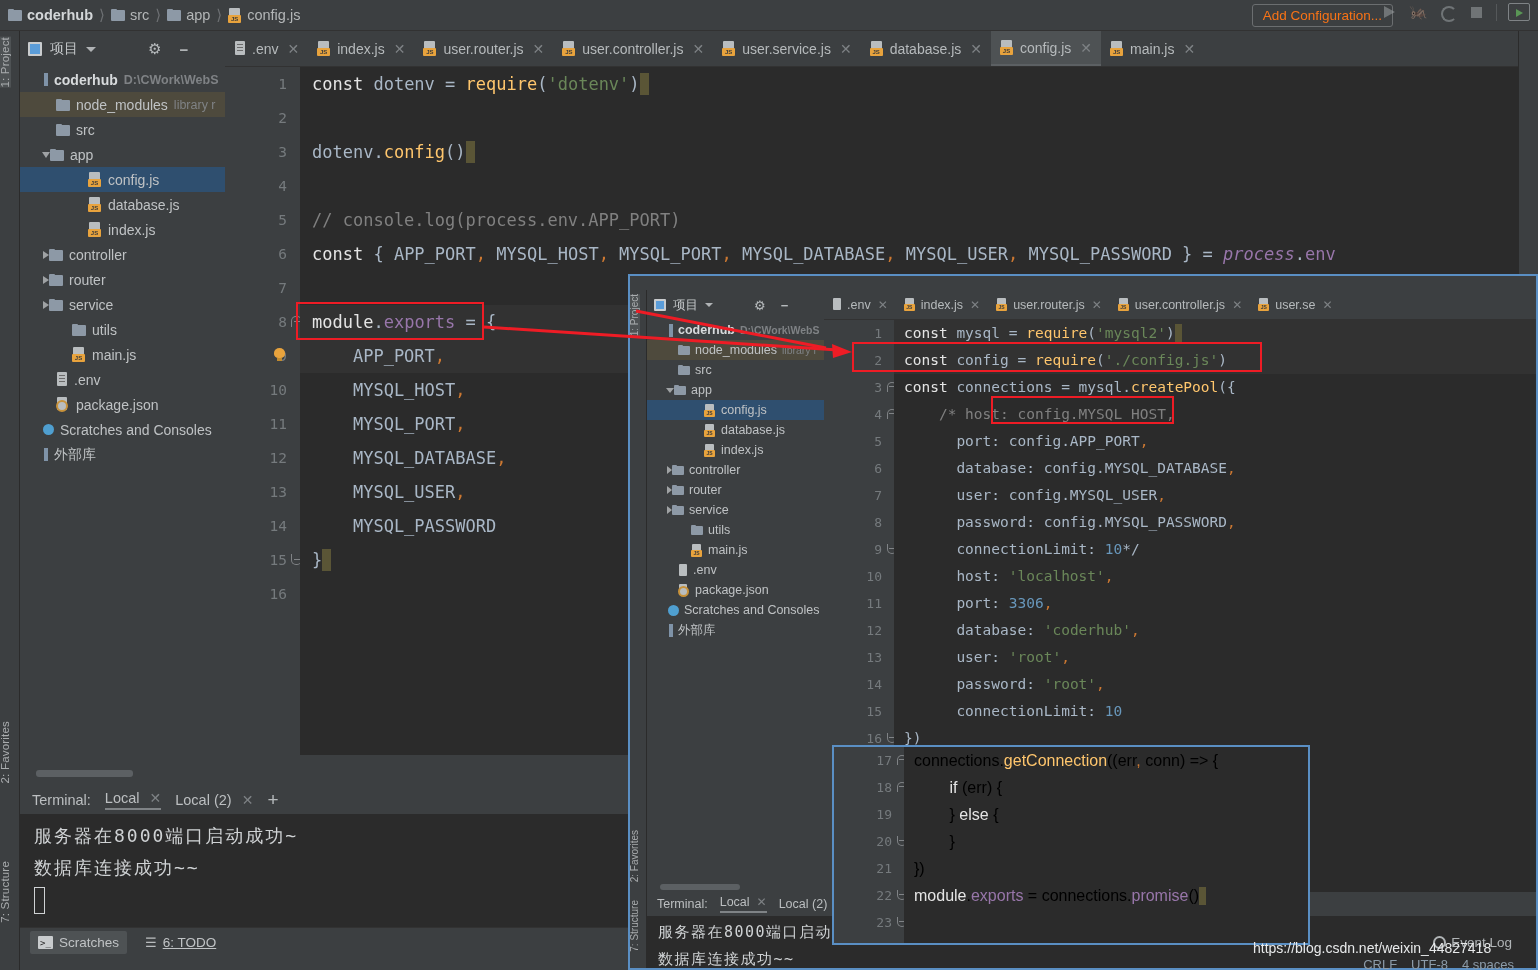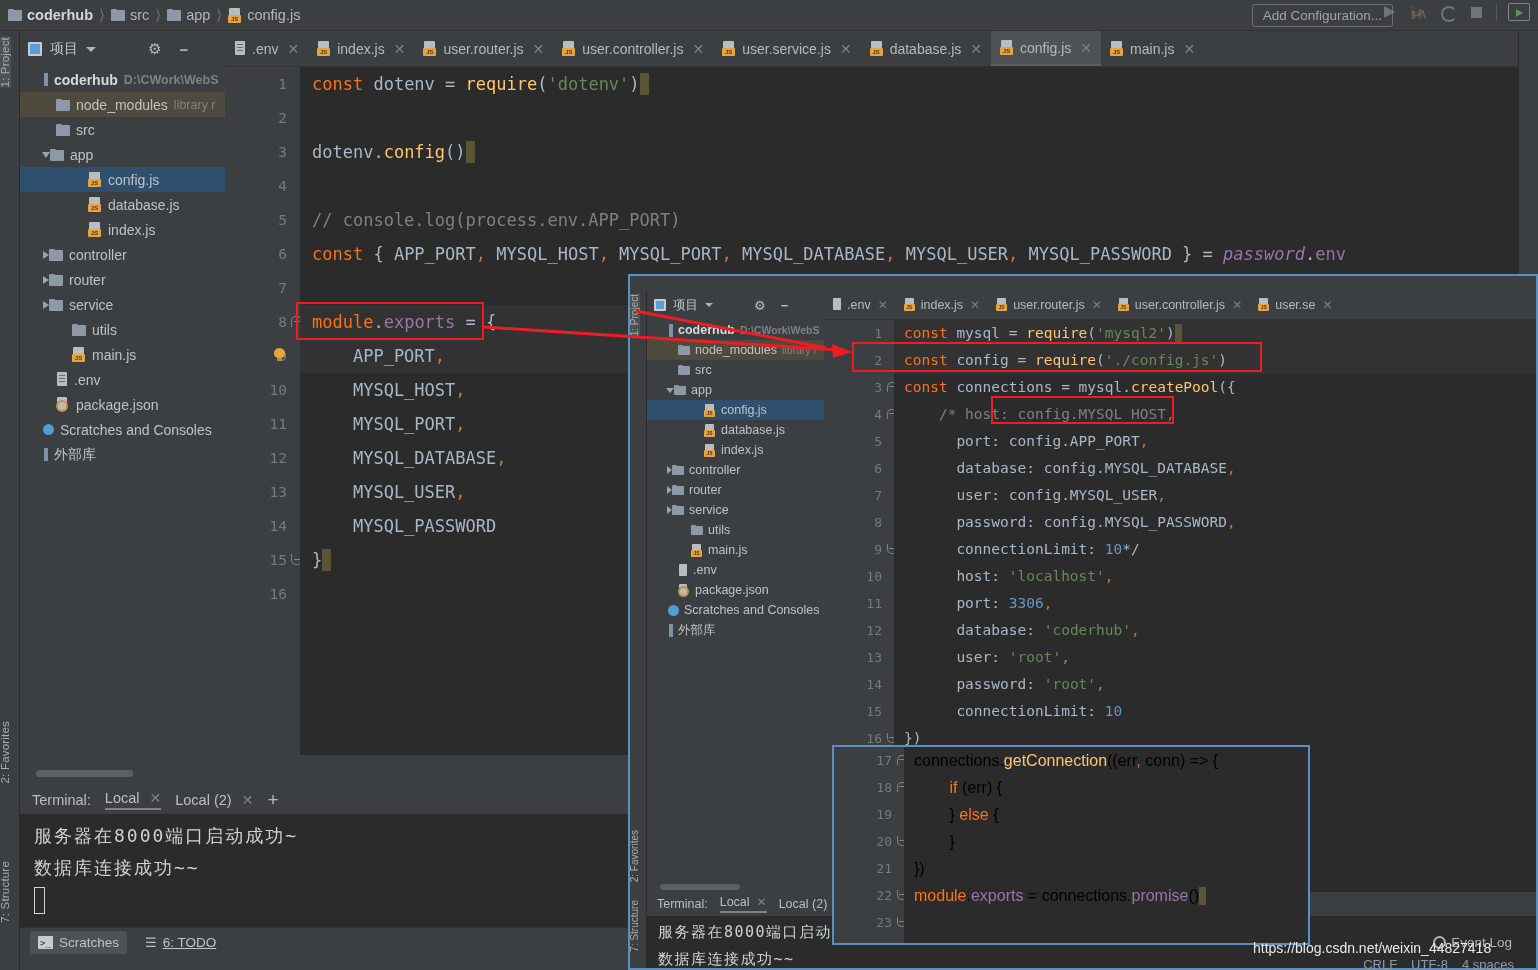--- a/index.html
+++ b/index.html
@@ -68,21 +68,21 @@
     content: ""; position: absolute; left: 1px; top: 0; width: 10px; height: 13px;
     background: #b9bdbf; border-radius: 1px;
   }
   .json-ic::after {
     content: ""; position: absolute; left: 0px; bottom: 0px; width: 8px; height: 8px;
     border: 2px solid #c8923a; border-radius: 50%;
   }
 
   .addcfg {
     position: absolute; right: 145px; top: 4px; height: 23px;
-    border: 1px solid #6b6e70; border-radius: 3px; color: #a3a3a3;
+    border: 1px solid #6b6e70; border-radius: 3px; color: #f97316;
     font-size: 13.5px; display: flex; align-items: center; padding: 0 10px;
     background: #3c3f41;
   }
   .toolicons { position: absolute; right: 8px; top: 3px; display: flex; align-items: center; gap: 11px; }
   .ti { width: 18px; height: 18px; opacity: .55; position: relative; }
   .ti-run::after {
     content: ""; position: absolute; left: 4px; top: 3px;
     border-left: 11px solid #9aa0a3; border-top: 6px solid transparent; border-bottom: 6px solid transparent;
   }
   .ti-bug { color: #9aa0a3; font-size: 15px; line-height: 18px; text-align: center; }
@@ -192,21 +192,21 @@
   }
 
   .code {
     position: absolute; left: 300px; top: 67px; width: 1218px; height: 700px;
     background: #2b2b2b; color: #a9b7c6;
     font-family: "DejaVu Sans Mono", monospace; font-size: 17px;
     overflow: hidden;
   }
   .cline { height: 34px; line-height: 34px; white-space: pre; padding-left: 12px; }
   .cline.hl { background: #323232; }
-  .kw { color: #f97316; }
+  .kw { color: #e5e5e5; }
   .fn { color: #ffc66d; }
   .str { color: #6a8759; }
   .num { color: #6897bb; }
   .cm { color: #808080; }
   .prop { color: #9876aa; }
   .italic { font-style: italic; }
   .comma { color: #cc7832; }
   .caret { display: inline-block; width: 9px; height: 22px; background: #5a5536; vertical-align: -5px; }
 
   
@@ -568,21 +568,21 @@
         <div class="gline"><span>14</span></div>
         <div class="gline"><span class="fold close"></span><span>15</span></div>
         <div class="gline"><span>16</span></div>
       </div>
     <div class="code" id="outer-code">
         <div class="cline"><span class="kw">const</span> dotenv = <span class="fn">require</span>(<span class="str">'dotenv'</span>)<span class="caret"></span></div>
         <div class="cline"></div>
         <div class="cline">dotenv.<span class="fn">config</span>()<span class="caret"></span></div>
         <div class="cline"></div>
         <div class="cline"><span class="cm">// console.log(process.env.APP_PORT)</span></div>
-        <div class="cline"><span class="kw">const</span> { APP_PORT<span class="comma">,</span> MYSQL_HOST<span class="comma">,</span> MYSQL_PORT<span class="comma">,</span> MYSQL_DATABASE<span class="comma">,</span> MYSQL_USER<span class="comma">,</span> MYSQL_PASSWORD } = <span class="prop italic">password</span>.<span class="prop">env</span></div>
+        <div class="cline"><span class="kw">const</span> { APP_PORT<span class="comma">,</span> MYSQL_HOST<span class="comma">,</span> MYSQL_PORT<span class="comma">,</span> MYSQL_DATABASE<span class="comma">,</span> MYSQL_USER<span class="comma">,</span> MYSQL_PASSWORD } = <span class="prop italic">process</span>.<span class="prop">env</span></div>
         <div class="cline"></div>
         <div class="cline hl"><span class="kw">module</span>.<span class="prop">exports</span> = {</div>
         <div class="cline hl">    APP_PORT<span class="comma">,</span></div>
         <div class="cline">    MYSQL_HOST<span class="comma">,</span></div>
         <div class="cline">    MYSQL_PORT<span class="comma">,</span></div>
         <div class="cline">    MYSQL_DATABASE<span class="comma">,</span></div>
         <div class="cline">    MYSQL_USER<span class="comma">,</span></div>
         <div class="cline">    MYSQL_PASSWORD</div>
         <div class="cline">}<span class="caret"></span></div>
         <div class="cline"></div>

